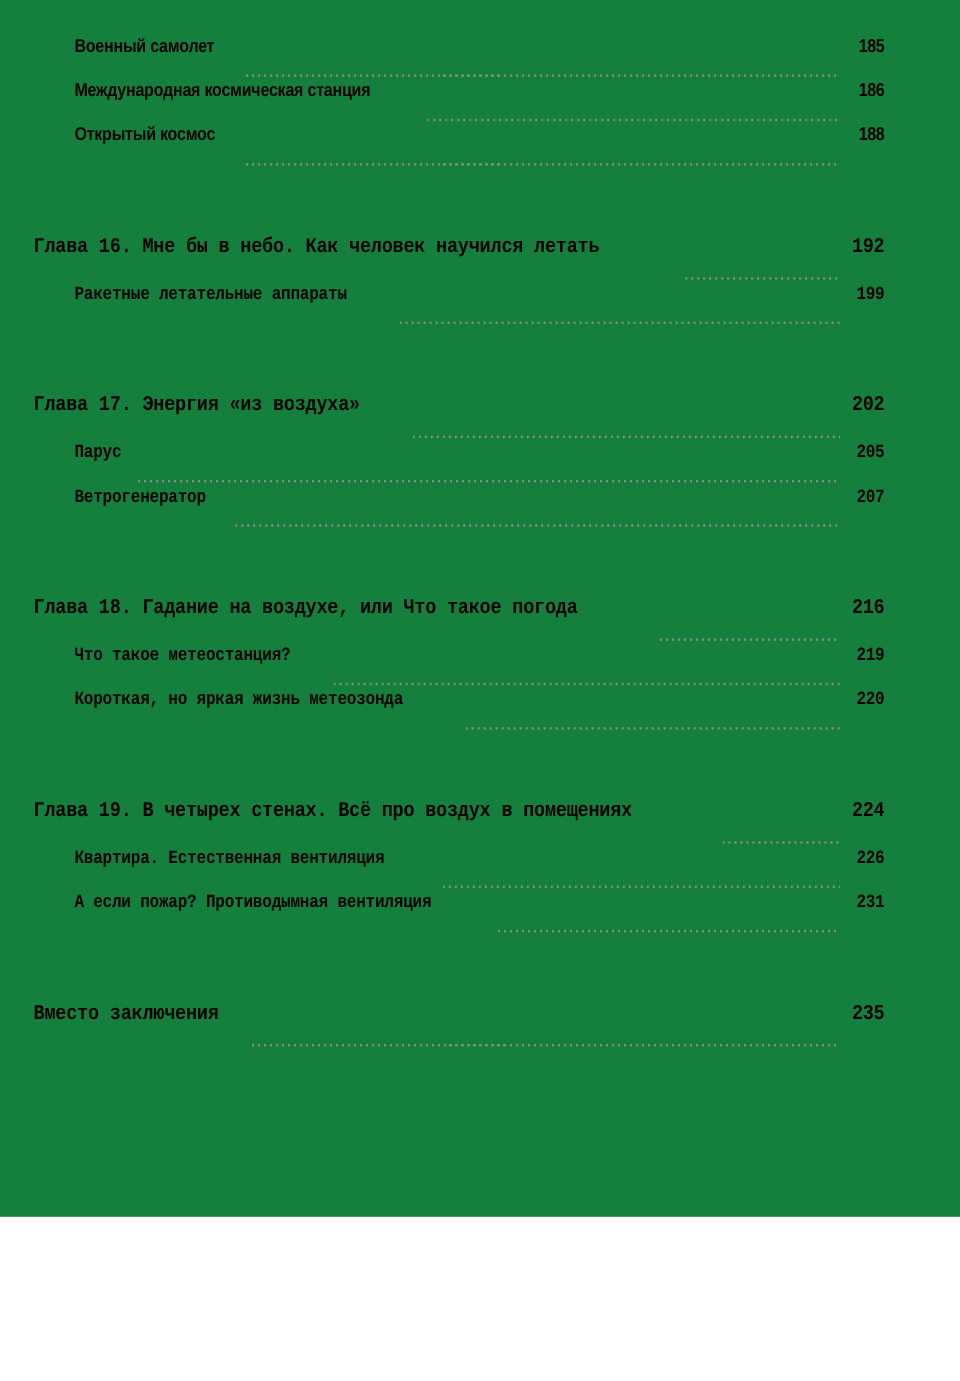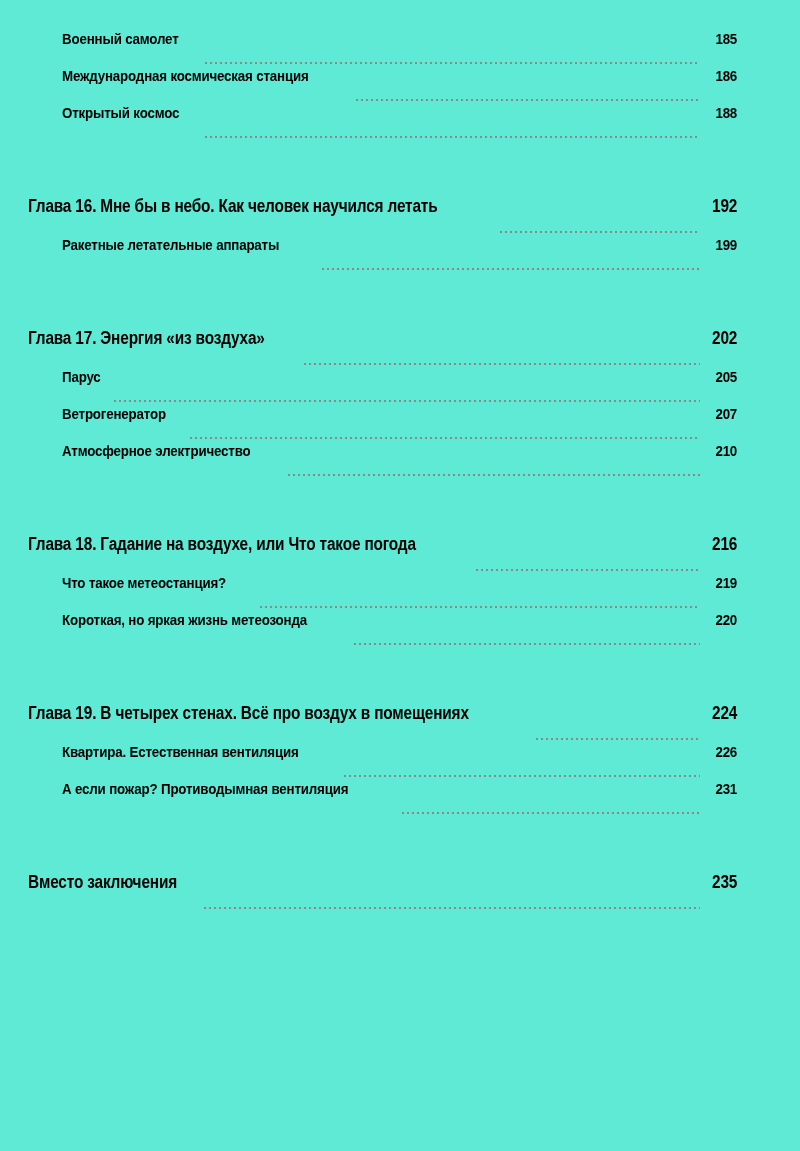--- a/index.html
+++ b/index.html
@@ -17,22 +17,22 @@
     font-family: "Liberation Sans", "DejaVu Sans", sans-serif;
     color: #000000;
     -webkit-font-smoothing: antialiased;
   }
 
   .page {
     position: absolute;
     left: 0;
     top: 0;
     width: 800px;
-    height: 1151px;
-    background: #5eead4;
+    height: 1014px;
+    background: #15803d;
   }
 
   .toc {
     position: absolute;
     left: 0;
     top: 30px;
     width: 800px;
   }
 
   
@@ -114,20 +114,21 @@
     transform: scaleX(0.86);
     transform-origin: right center;
   }
 
   
   .block {
     margin: 0;
   }
   .block + .block {
     margin-top: 55px;
+    font-family: Liberation Mono, monospace;
   }
 </style>
 </head>
 <body>
 
 <div class="page">
   <div class="toc">
       <div class="block">
         <div class="entry section">
           <span class="title">Военный самолет</span>
@@ -166,25 +167,20 @@
         <div class="entry section">
           <span class="title">Парус</span>
           <span class="leader"></span>
           <span class="pageno">205</span>
         </div>
         <div class="entry section">
           <span class="title">Ветрогенератор</span>
           <span class="leader"></span>
           <span class="pageno">207</span>
         </div>
-        <div class="entry section">
-          <span class="title">Атмосферное электричество</span>
-          <span class="leader"></span>
-          <span class="pageno">210</span>
-        </div>
       </div>
       <div class="block">
         <div class="entry chapter">
           <span class="title">Глава 18. Гадание на воздухе, или Что такое погода</span>
           <span class="leader"></span>
           <span class="pageno">216</span>
         </div>
         <div class="entry section">
           <span class="title">Что такое метеостанция?</span>
           <span class="leader"></span>

